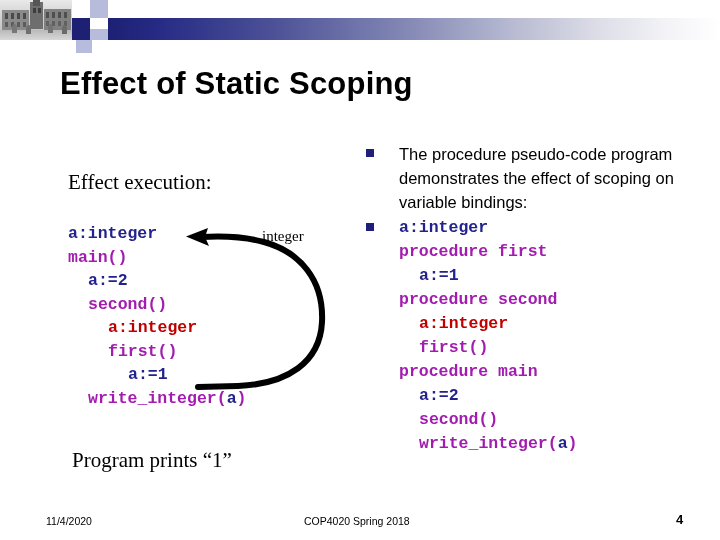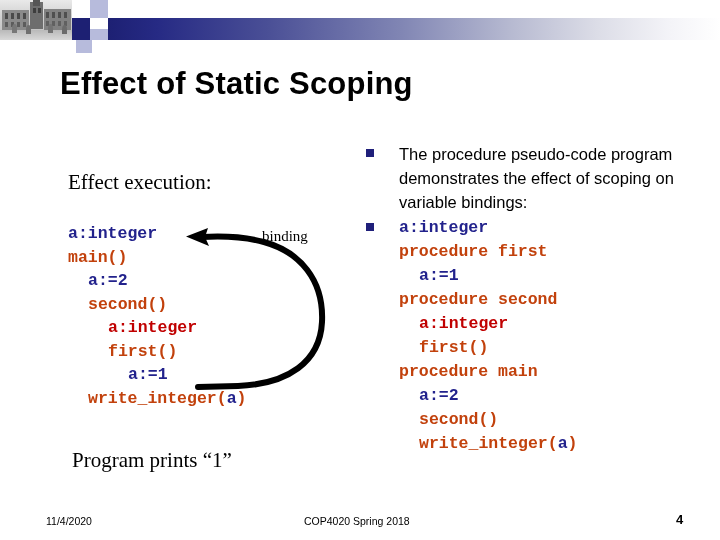--- a/index.html
+++ b/index.html
@@ -56,21 +56,21 @@
   }
   #prog-exec{position:absolute;left:0;top:0;}
 
   #code-left{
     position:absolute;left:0;top:52px;
     font-family:"Liberation Mono", monospace;font-size:16.5px;font-weight:bold;
     line-height:23.5px;color:#000000;white-space:pre;
   }
   .c-blue{color:#22228c;}
   .c-red{color:#c00000;}
-  .c-black{color:#c2410c;}
+  .c-black{color:#a21caf;}
 
   #prog-prints{position:absolute;left:4px;top:278px;}
 
   
   #arrow-svg{position:absolute;left:180px;top:222px;width:165px;height:175px;}
 
   #binding-label{
     position:absolute;left:262px;top:228px;
     font-family:"Liberation Serif", serif;font-size:15px;color:#000;
   }
@@ -132,21 +132,21 @@
   <div id="prog-exec" class="serif-line">Effect execution:</div>
   <div id="code-left"><div style="padding-left: 0px;"><span class="c-blue">a:integer</span></div><div style="padding-left: 0px;"><span class="c-black">main()</span></div><div style="padding-left: 20px;"><span class="c-blue">a:=2</span></div><div style="padding-left: 20px;"><span class="c-black">second()</span></div><div style="padding-left: 40px;"><span class="c-red">a:integer</span></div><div style="padding-left: 40px;"><span class="c-black">first()</span></div><div style="padding-left: 60px;"><span class="c-blue">a:=1</span></div><div style="padding-left: 20px;"><span class="c-black">write_integer(</span><span class="c-blue">a</span><span class="c-black">)</span></div></div>
   <div id="prog-prints" class="serif-line">Program prints “1”</div>
 </div>
 
 <svg id="arrow-svg" viewBox="0 0 165 175" xmlns="http://www.w3.org/2000/svg">
   <path d="M 18,165 L 58,164 C 108,162 140,140 142,100 C 144,58 120,30 84,20 C 62,14 40,14 22,15" fill="none" stroke="#000000" stroke-width="6" stroke-linecap="round"></path>
   <path d="M 6,14.5 L 28,6 L 25,15 L 29,24 Z" fill="#000000"></path>
 </svg>
 
-<div id="binding-label">binding</div>
+<div id="binding-label">integer</div>
 
 <div id="right-col">
     <div class="bullet-row">
       <span class="sq-bullet"></span>
       <div class="bullet-body b-text">The procedure pseudo-code program demonstrates the effect of scoping on variable bindings:</div>
     </div>
     <div class="bullet-row">
       <span class="sq-bullet"></span>
       <div class="bullet-body b-code"><div style="padding-left: 0px;"><span class="c-blue">a:integer</span></div><div style="padding-left: 0px;"><span class="c-black">procedure first</span></div><div style="padding-left: 20px;"><span class="c-blue">a:=1</span></div><div style="padding-left: 0px;"><span class="c-black">procedure second</span></div><div style="padding-left: 20px;"><span class="c-red">a:integer</span></div><div style="padding-left: 20px;"><span class="c-black">first()</span></div><div style="padding-left: 0px;"><span class="c-black">procedure main</span></div><div style="padding-left: 20px;"><span class="c-blue">a:=2</span></div><div style="padding-left: 20px;"><span class="c-black">second()</span></div><div style="padding-left: 20px;"><span class="c-black">write_integer(</span><span class="c-blue">a</span><span class="c-black">)</span></div></div>
     </div>

